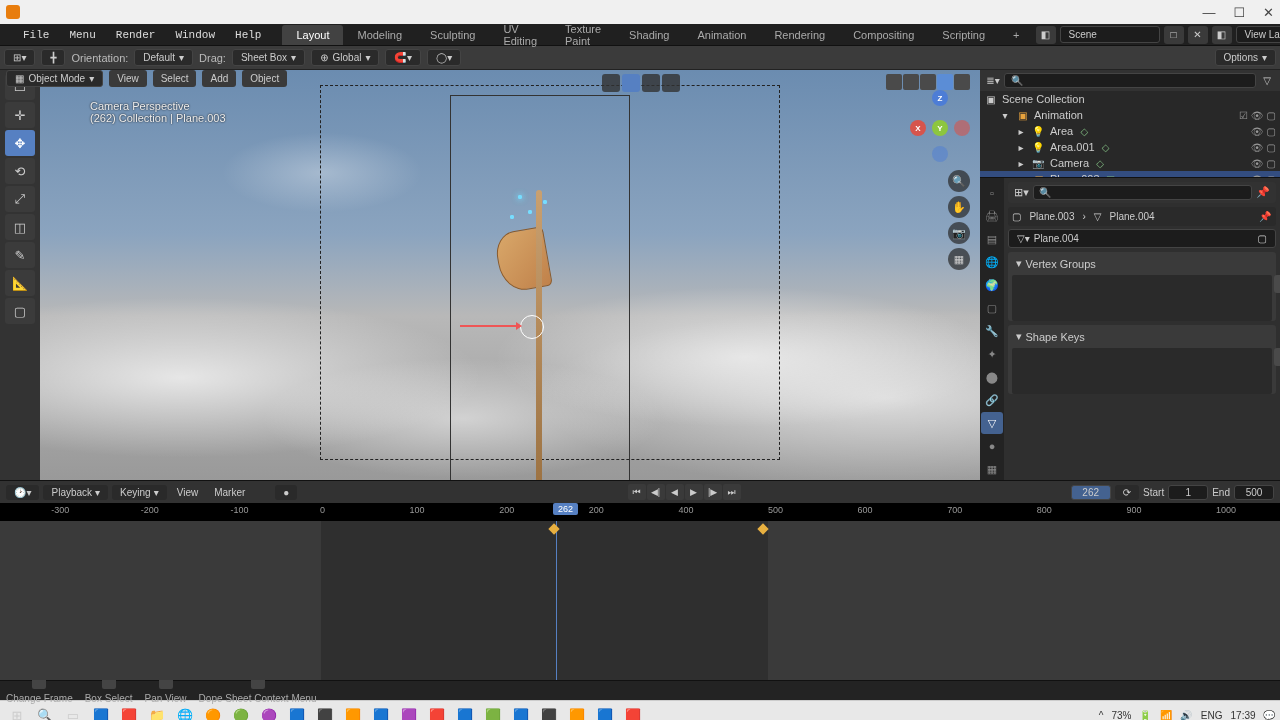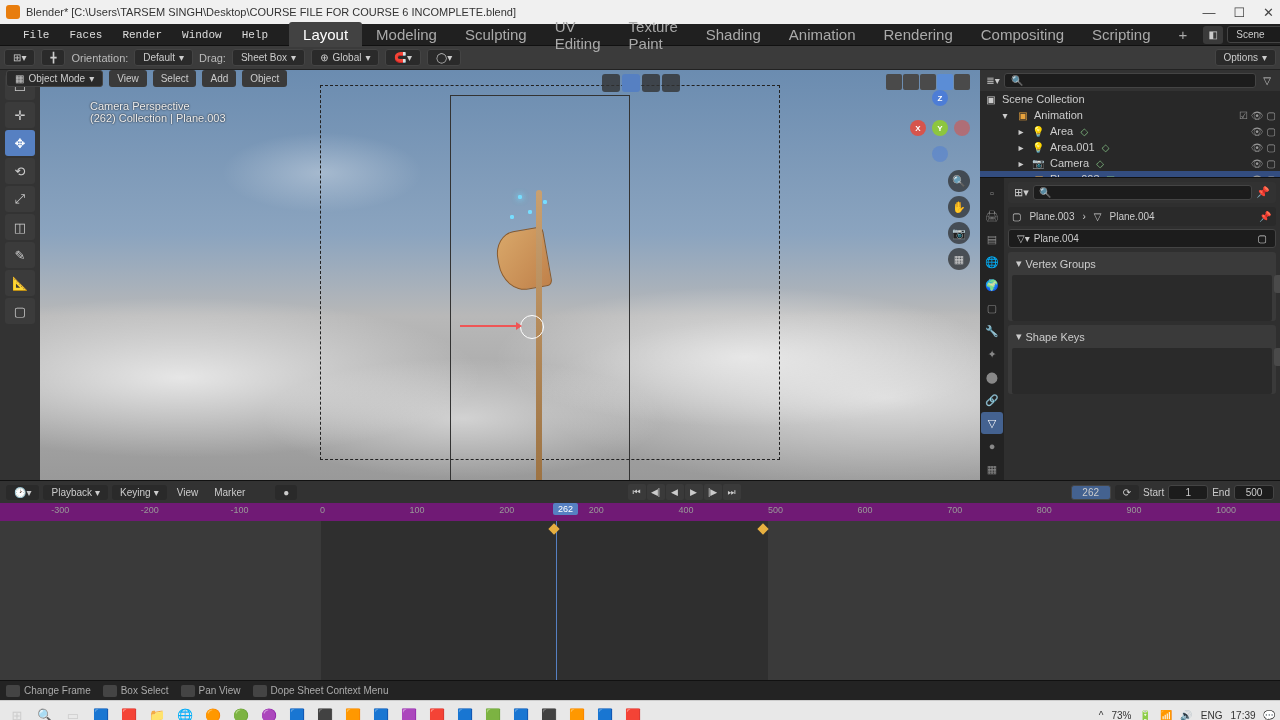--- a/index.html
+++ b/index.html
@@ -3,21 +3,21 @@
 <meta charset="utf-8">
 <style>
 * { margin:0; padding:0; box-sizing:border-box; font-family:"Segoe UI",Arial,sans-serif; user-select:none; }
 body { width:1280px; height:720px; background:#232323; color:#ccc; font-size:11px; overflow:hidden; position:relative; }
 .titlebar { height:24px; background:#f0f0f0; color:#333; display:flex; align-items:center; padding:0 6px; font-size:11px; }
 .titlebar .logo { width:14px; height:14px; background:#e87d0d; border-radius:3px; margin-right:6px; }
 .titlebar .winbtns { margin-left:auto; display:flex; gap:18px; color:#444; font-size:13px; }
 .menubar { height:22px; background:#202020; display:flex; align-items:center; padding:0 4px; gap:2px; border-bottom:1px solid #111; }
 .menubar .mitem { padding:3px 9px; color:#ddd; cursor:pointer;font-family:Liberation Mono, monospace; }
 .workspaces { display:flex; margin-left:10px; align-items:center; }
-.workspaces .ws { padding:4px 14px; color:#aaa; font-size:15px; cursor:pointer; }
+.workspaces .ws { padding:4px 14px; color:#aaa; font-size:11px; cursor:pointer; }
 .workspaces .ws.active { background:#424242; color:#fff; border-radius:3px 3px 0 0; }
 .scenebar { margin-left:auto; display:flex; align-items:center; gap:4px; }
 .scenebar .iconbtn { width:20px; height:18px; background:#3a3a3a; border-radius:3px; display:flex; align-items:center; justify-content:center; font-size:10px; }
 .scenebar .field { background:#1c1c1c; border:1px solid #444; padding:2px 8px; border-radius:3px; min-width:100px; font-size:10px; }
 .toolhdr { height:24px; background:#3b3b3b; display:flex; align-items:center; padding:0 4px; gap:6px; font-size:11px; border-bottom:1px solid #222; }
 .toolhdr .lbl { color:#bbb; }
 .toolhdr .dd { background:#2a2a2a; border:1px solid #444; padding:2px 8px; border-radius:3px; display:flex; align-items:center; gap:4px; font-size:10px; }
 .modehdr { position:absolute; top:70px; left:6px; display:flex; gap:6px; z-index:5; }
 .modehdr .dd { background:#2a2a2a; border:1px solid #444; padding:2px 8px; border-radius:3px; font-size:10px; display:flex; align-items:center; gap:4px; }
 .modehdr .mb { background:#3a3a3a; padding:3px 8px; border-radius:3px; font-size:10px; }
@@ -82,52 +82,51 @@
 .propbody .phdr { padding:5px 8px; font-size:11px; display:flex; align-items:center; gap:4px; }
 .propbody .pbody { height:46px; background:#2a2a2a; margin:0 4px 4px; border-radius:2px; position:relative; }
 .propbody .addbtn { position:absolute; right:-20px; top:0; width:18px; height:18px; background:#4a4a4a; border-radius:3px; display:flex; align-items:center; justify-content:center; }
 .timeline { height:200px; background:#2b2b2b; border-top:1px solid #111; display:flex; flex-direction:column; }
 .tlhdr { height:22px; background:#323232; display:flex; align-items:center; padding:0 6px; gap:4px; font-size:10px; }
 .tlhdr .dd { background:#2a2a2a; padding:2px 8px; border-radius:3px; display:flex; align-items:center; gap:3px; }
 .playback { display:flex; gap:1px; margin:0 auto; }
 .playback .pb { width:18px; height:16px; background:#3a3a3a; border-radius:2px; display:flex; align-items:center; justify-content:center; font-size:9px; }
 .tlhdr .numf { background:#1c1c1c; border:1px solid #444; padding:1px 10px; border-radius:3px; min-width:40px; text-align:center; }
 .tlhdr .numf.blue { background:#446290; }
-.tlruler { height:18px; background:#701a75; position:relative; font-size:9px; color:#999; }
+.tlruler { height:18px; background:#000000; position:relative; font-size:9px; color:#999; }
 .tlruler .tick { position:absolute; top:2px; }
 .tlruler .cursor { position:absolute; top:0; background:#5680c2; color:#fff; padding:1px 5px; border-radius:2px; font-size:9px; }
 .tltrack { flex:1; background:#3a3a3a; position:relative; }
 .tltrack .range { position:absolute; top:0; bottom:0; background:#2f2f2f; }
 .tltrack .playhead { position:absolute; top:0; bottom:0; width:1px; background:#5680c2; }
 .tltrack .kf { position:absolute; top:4px; width:8px; height:8px; background:#e8b040; transform:rotate(45deg); }
 .statusbar { height:20px; background:#232323; display:flex; align-items:center; padding:0 6px; font-size:10px; color:#aaa; gap:12px; border-top:1px solid #111; }
-.statusbar .si { display:flex; align-items:center; gap:4px; }
+.statusbar .si { display:flex; align-items:center; gap:4px;flex-direction:column; }
 .statusbar .sic { width:14px; height:12px; background:#444; border-radius:2px; }
 .statusbar .rt { margin-left:auto; }
 .taskbar { height:30px; background:#e8e8e8; display:flex; align-items:center; padding:0 4px; gap:2px; border-top:1px solid #ccc; }
 .taskbar .tb { width:26px; height:24px; display:flex; align-items:center; justify-content:center; font-size:13px; border-radius:2px; }
 .taskbar .sys { margin-left:auto; display:flex; align-items:center; gap:8px; font-size:10px; color:#333; }
 </style>
 </head>
 <body>
 
 <div class="titlebar">
   <div class="logo"></div>
-  <span>Blender* [C:\Users\TARSEM SINGH\Desktop\COURSE FILE FOR COURSE 6 INCOMPLETE.blend]</span>
   <div class="winbtns">
     <span>—</span>
     <span>☐</span>
     <span>✕</span>
   </div>
 </div>
 
 <div class="menubar">
   <span class="logo" style="width:16px;height:16px;background:#e87d0d;border-radius:3px;margin:0 4px"></span>
   <span class="mitem">File</span>
-  <span class="mitem">Faces</span>
+  <span class="mitem">Menu</span>
   <span class="mitem">Render</span>
   <span class="mitem">Window</span>
   <span class="mitem">Help</span>
   <div class="workspaces">
     <span class="ws active">Layout</span>
     <span class="ws">Modeling</span>
     <span class="ws">Sculpting</span>
     <span class="ws">UV Editing</span>
     <span class="ws">Texture Paint</span>
     <span class="ws">Shading</span>

